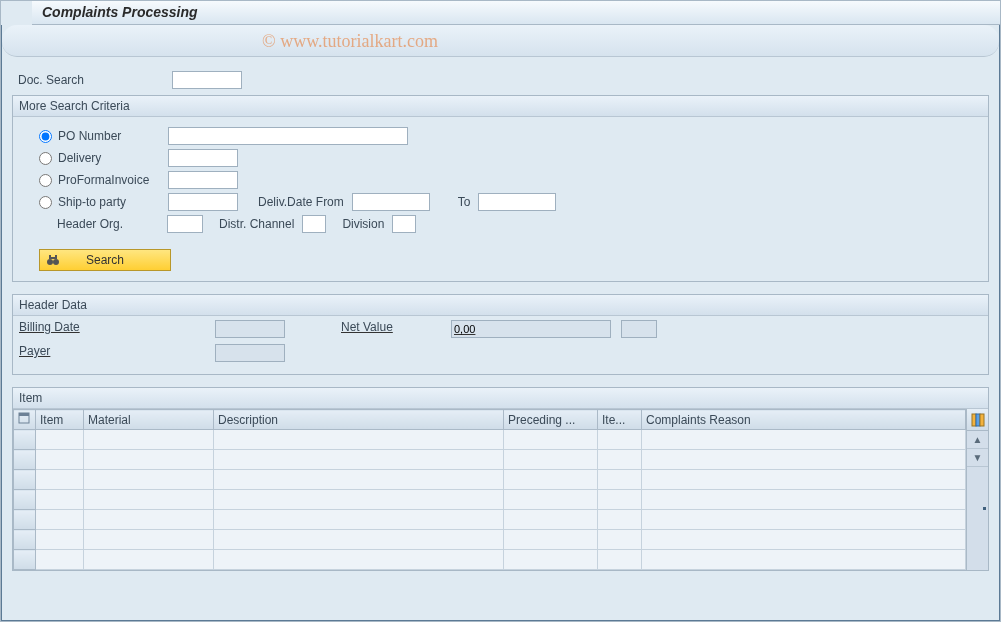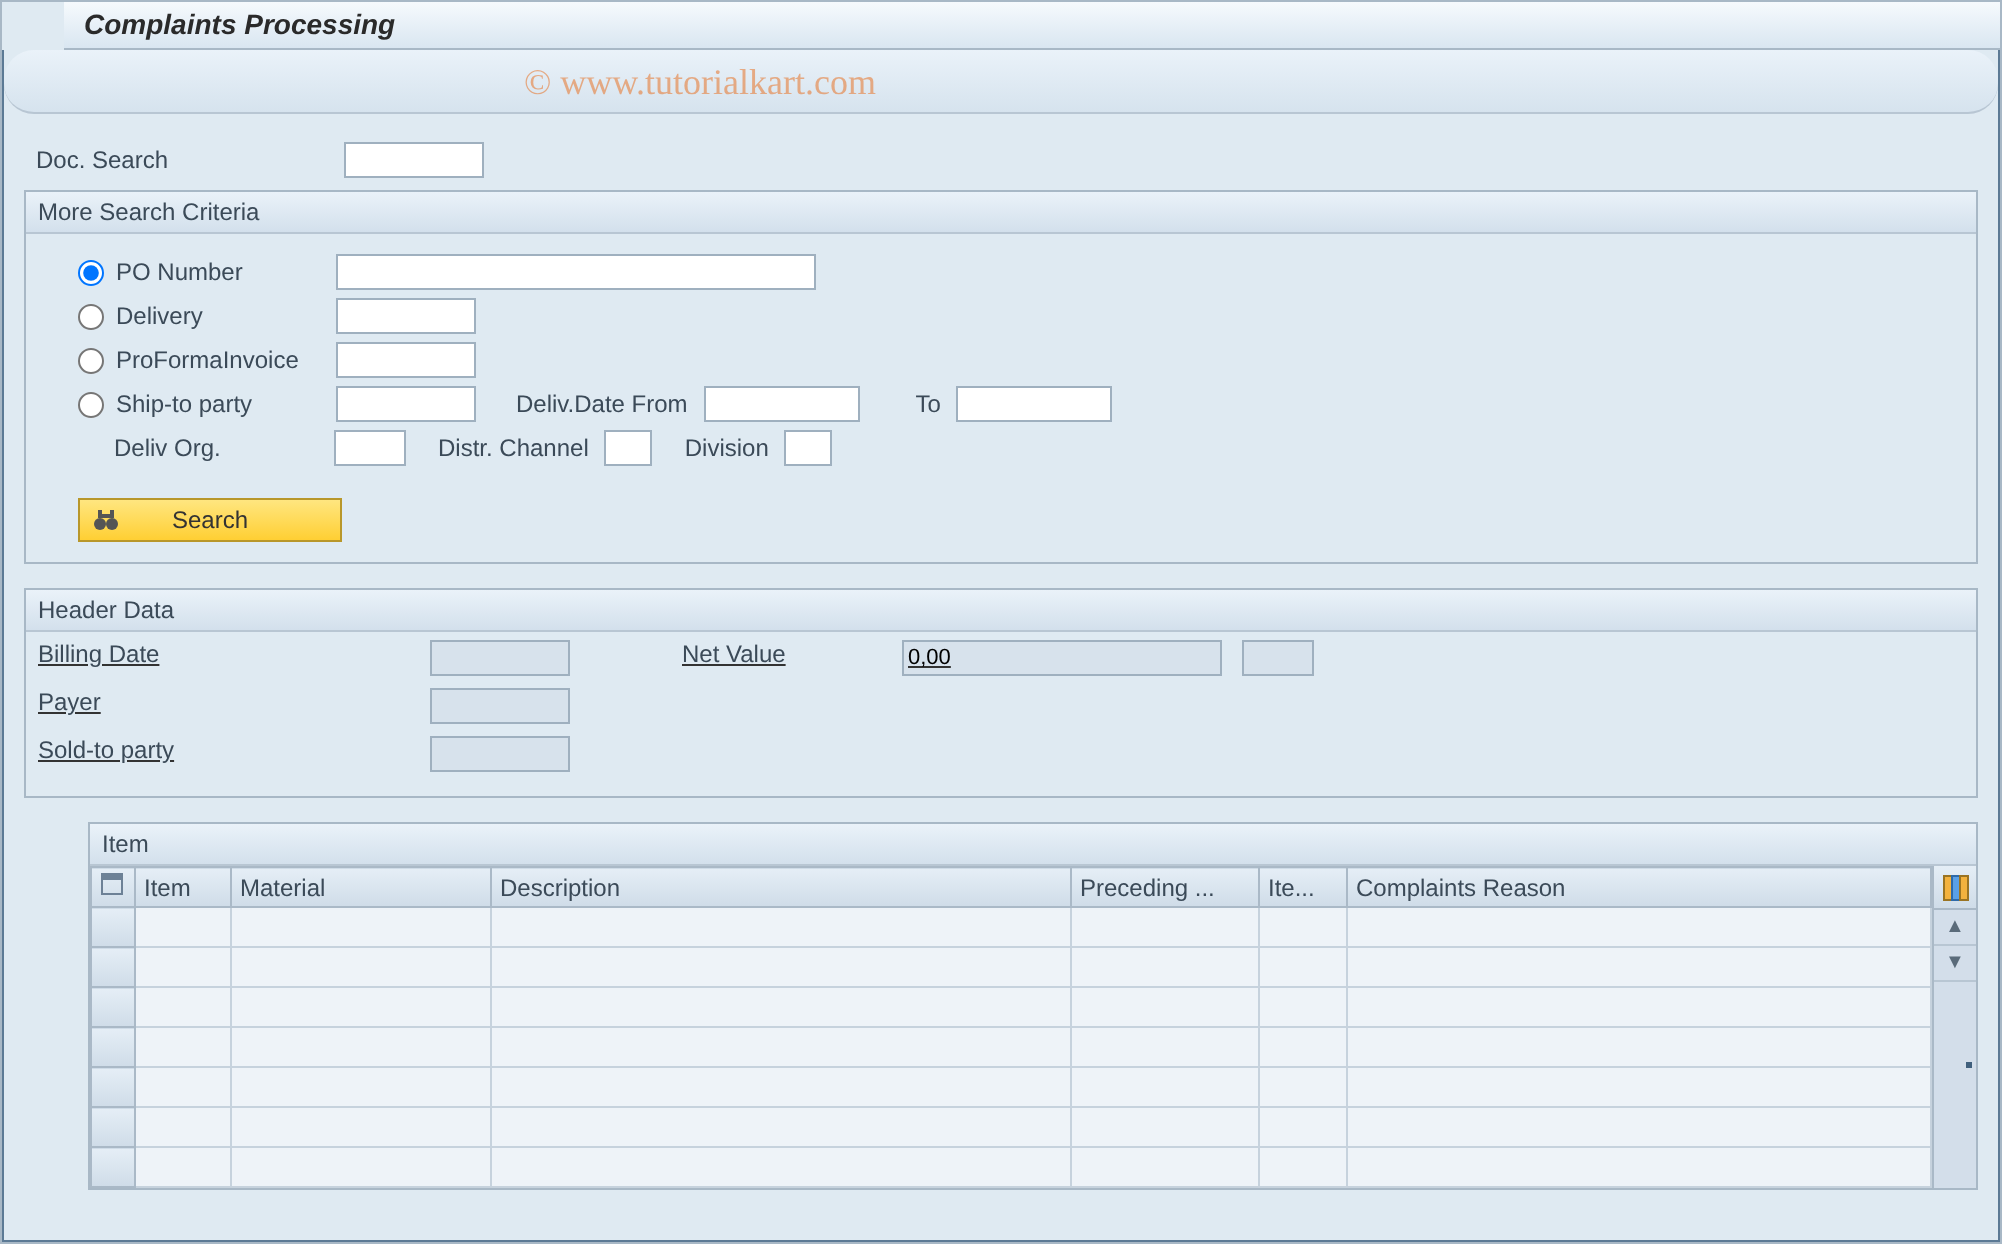--- a/index.html
+++ b/index.html
@@ -83,21 +83,21 @@
     position: absolute; left: 6px; top: 3px;
     width: 14px; height: 14px;
   }
   .search-btn .binoc svg { width:14px; height:14px; }
 
   .hdr-row { display:flex; align-items:flex-start; height:24px; padding-left:6px;text-decoration:underline;}
   .hdr-row .lbl2 { width: 196px; color:#3b4a58; }
   .hdr-row .midlbl { margin-left: 100px; width: 110px; color:#3b4a58; }
 
   
-  .itembox { border:1px solid #a8b8c6; margin-top:12px; background:#dfeaf2;margin-left:32px; }
+  .itembox { border:1px solid #a8b8c6; margin-top:12px; background:#dfeaf2; }
   .itembox .grouptitle { background: linear-gradient(#eaf2f9,#d3e0ec); border-bottom:1px solid #b8c6d3; padding:3px 6px; color:#3b4a58;}
   .grid-wrap { display:flex; }
   .grid-scroll { flex:1; overflow:hidden; }
   table.grid { border-collapse: collapse; width: 100%; table-layout: fixed;}
   table.grid th {
     background: linear-gradient(#e5eef6,#cfdce8);
     border: 1px solid #aab9c7;
     font-weight: normal; text-align:left;
     padding: 2px 4px; height:20px; color:#3b4a58;
     overflow:hidden; white-space:nowrap; text-overflow:ellipsis;
@@ -172,21 +172,21 @@
         <span class="rlbl">Ship-to party</span>
         <input type="text" class="input" style="width: 70px;" value="">
         <span class="sublbl">Deliv.Date From</span>
         <input type="text" class="input" style="width: 78px;" value="">
         <span class="sublbl" style="margin-left:28px;">To</span>
         <input type="text" class="input" style="width: 78px;" value="">
       </div>
 
       <div class="radio-row" style="padding-left:0px;">
         <span style="width:18px;"></span>
-        <span class="rlbl" style="width:110px;">Deliv Org.</span>
+        <span class="rlbl" style="width:110px;">Header Org.</span>
         <input type="text" class="input" style="width: 36px;" value="">
         <span class="sublbl" style="margin-left:16px;">Distr. Channel</span>
         <input type="text" class="input" style="width: 24px;" value="">
         <span class="sublbl" style="margin-left:16px;">Division</span>
         <input type="text" class="input" style="width: 24px;" value="">
       </div>
 
       <div class="search-btn">
         <span class="binoc">
           <svg viewBox="0 0 14 14">
@@ -210,24 +210,20 @@
       <div class="hdr-row">
         <span class="lbl2">Billing Date</span>
         <input type="text" readonly="" class="input ro" style="width: 70px;" value="">
         <span class="midlbl" style="margin-left:56px;">Net Value</span>
         <input type="text" readonly="" class="input ro" style="width: 160px;" value="0,00">
         <span style="width:10px;"></span>
         <input type="text" readonly="" class="input ro" style="width: 36px;" value="">
       </div>
       <div class="hdr-row">
         <span class="lbl2">Payer</span>
-        <input type="text" readonly="" class="input ro" style="width: 70px;" value="">
-      </div>
-      <div class="hdr-row">
-        <span class="lbl2">Sold-to party</span>
         <input type="text" readonly="" class="input ro" style="width: 70px;" value="">
       </div>
     </div>
   </div>
 
   <div class="itembox">
     <div class="grouptitle">Item</div>
     <div class="grid-wrap">
       <div class="grid-scroll">
         <table class="grid">

